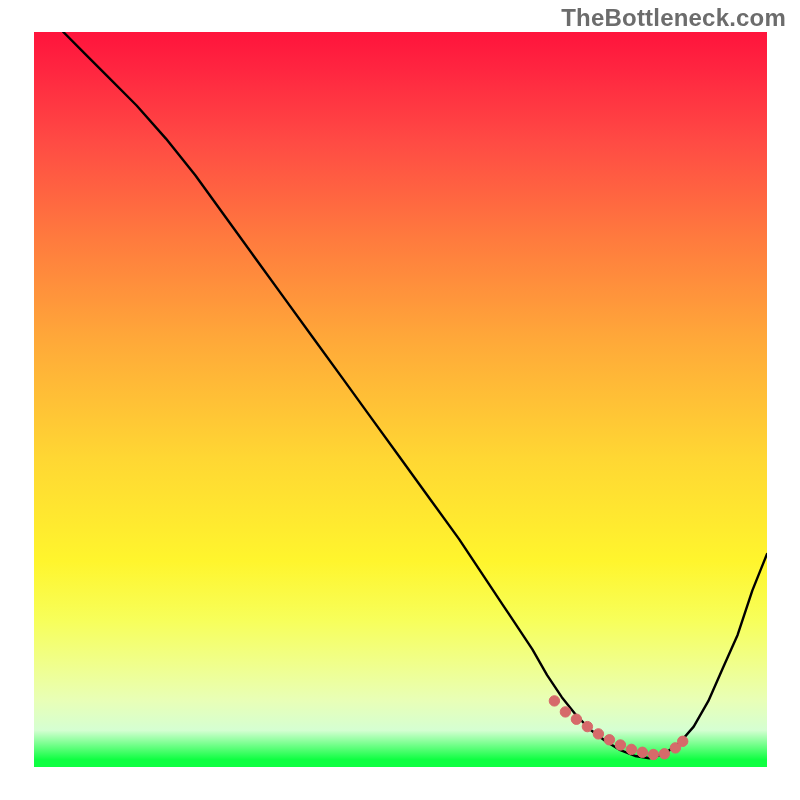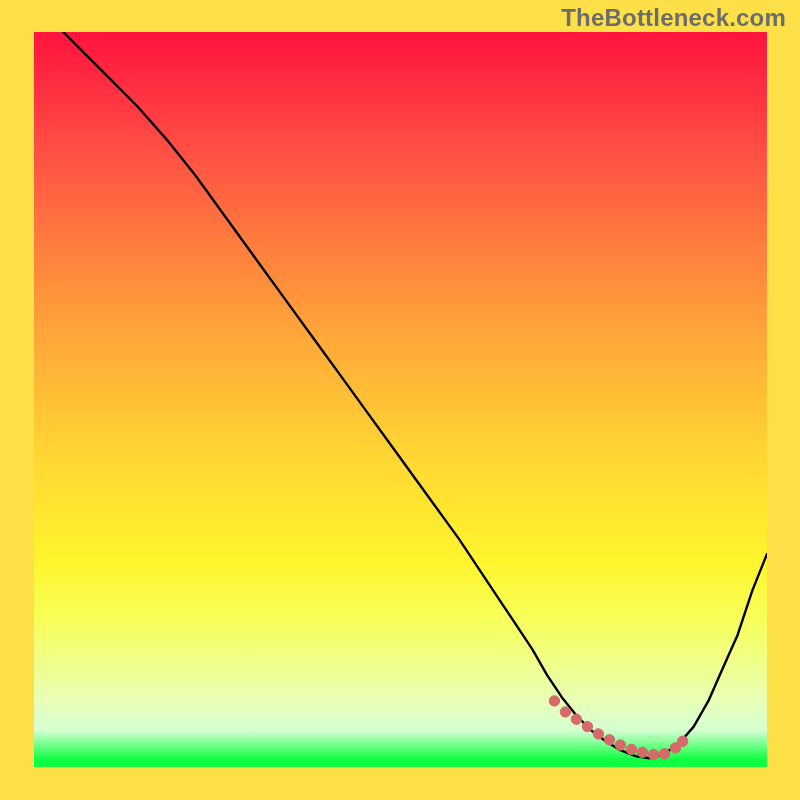--- a/index.html
+++ b/index.html
@@ -1,21 +1,21 @@
 <!DOCTYPE html>
 <html><head>
 <meta charset="utf-8">
 <style>
   * { margin: 0; padding: 0; box-sizing: border-box; }
   html, body { width: 800px; height: 800px; overflow: hidden; background: #000; }
   .frame {
     position: relative;
     width: 800px;
     height: 800px;
-    background: #fde047;
+    background: #ffffff;
   }
   .watermark {
     position: absolute;
     top: 4px;
     right: 14px;
     font-family: Arial, Helvetica, sans-serif;
     font-size: 24px;
     font-weight: 600;
     color: #6c6c6c;
     letter-spacing: 0.2px;

